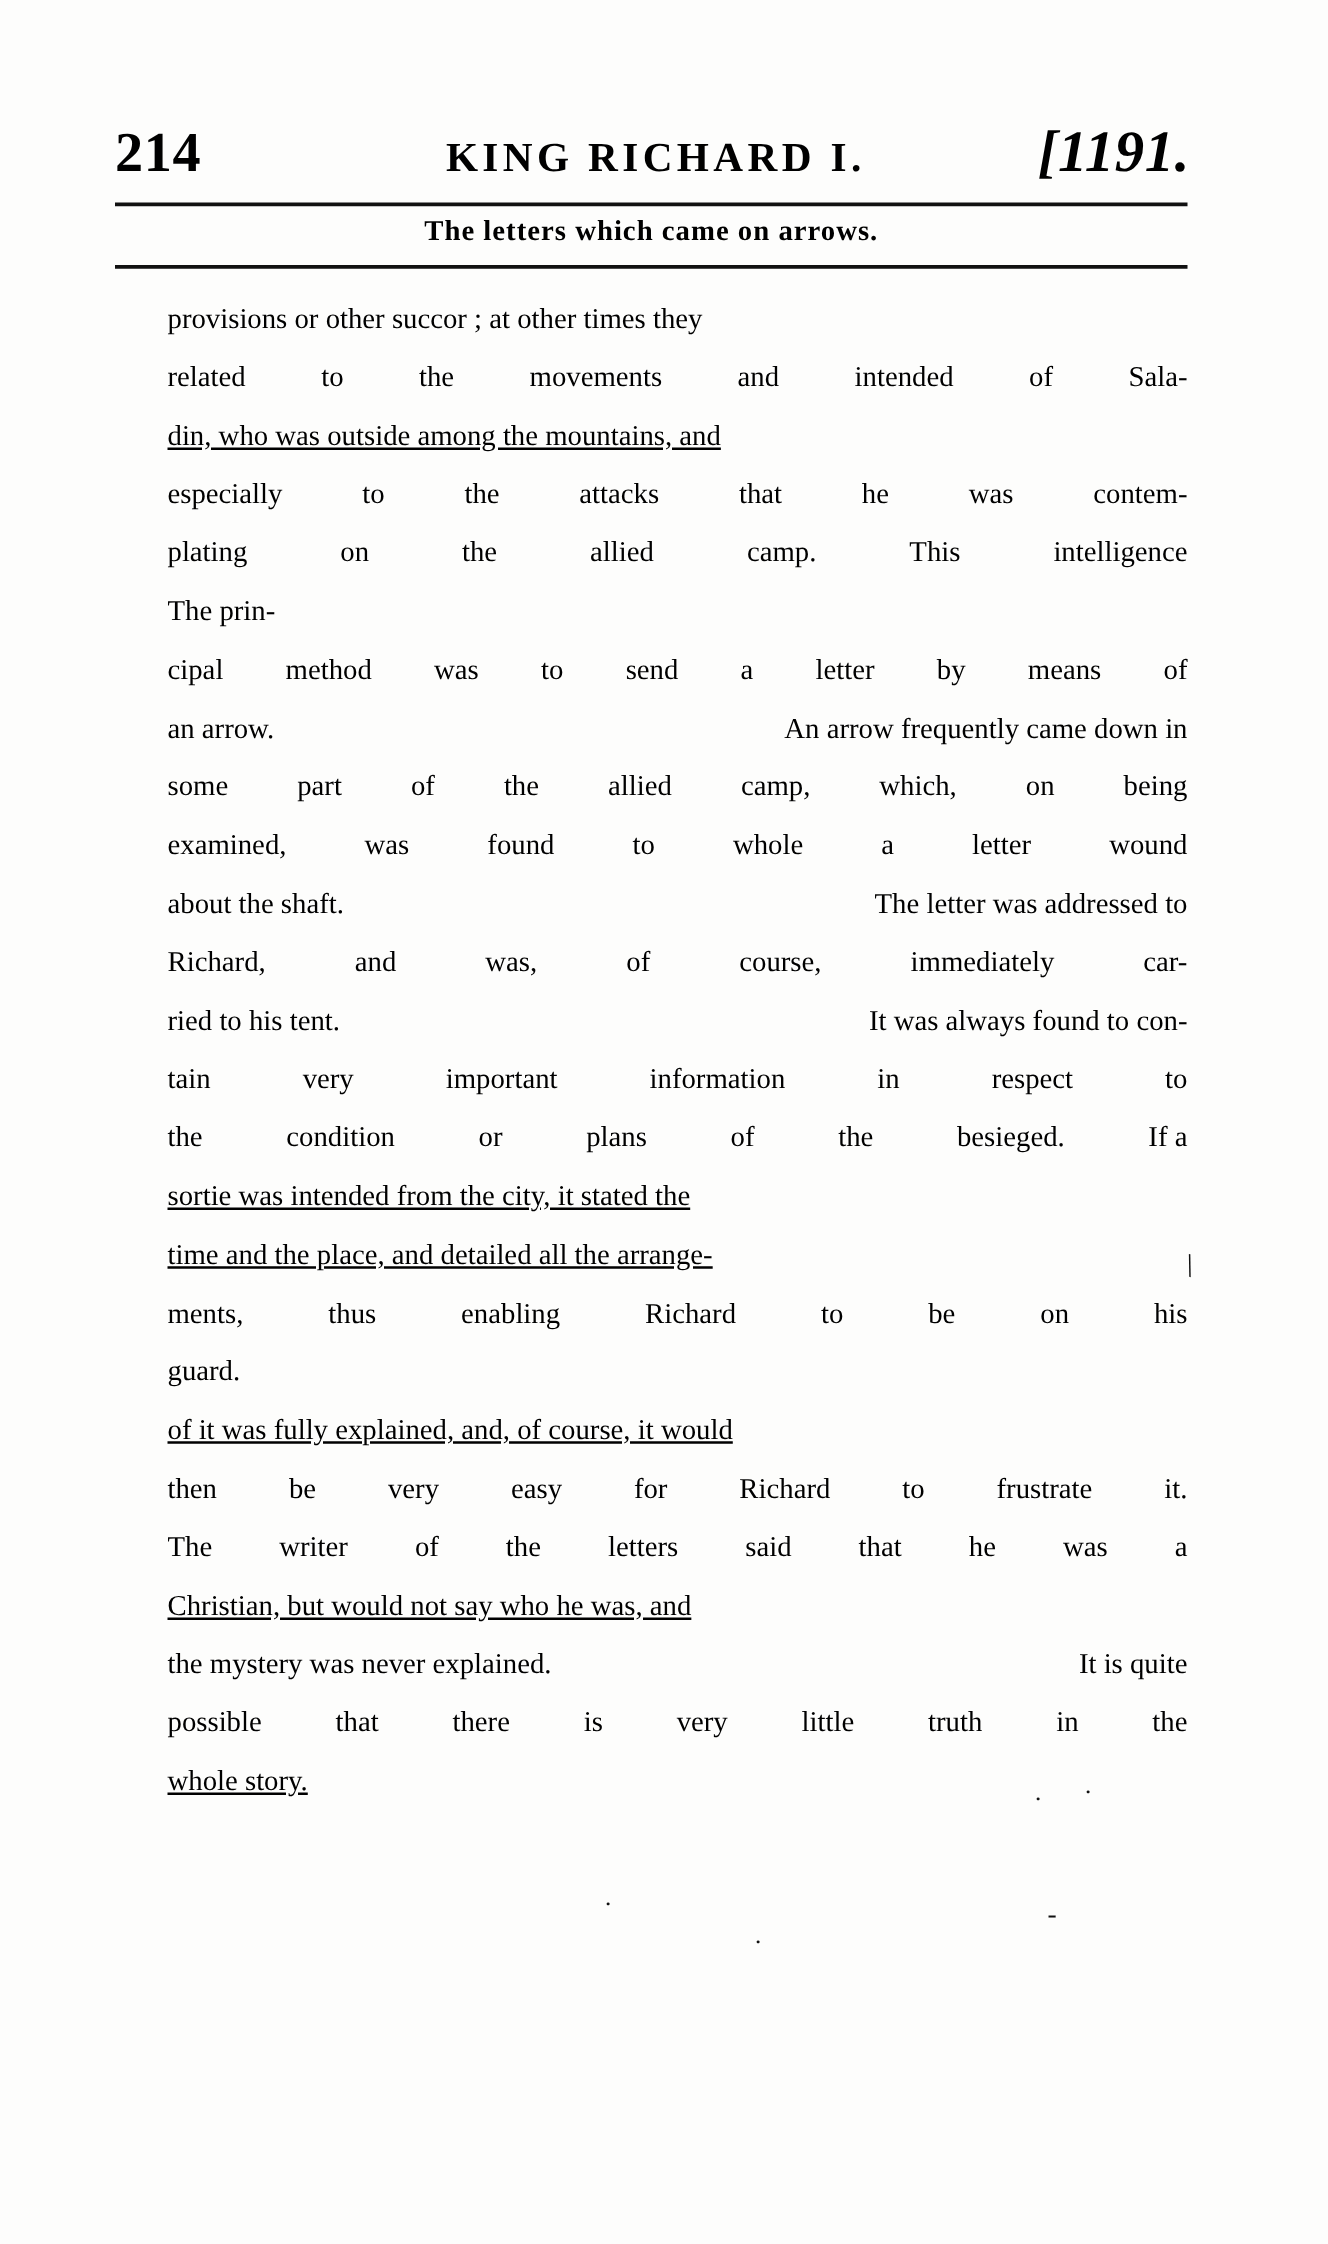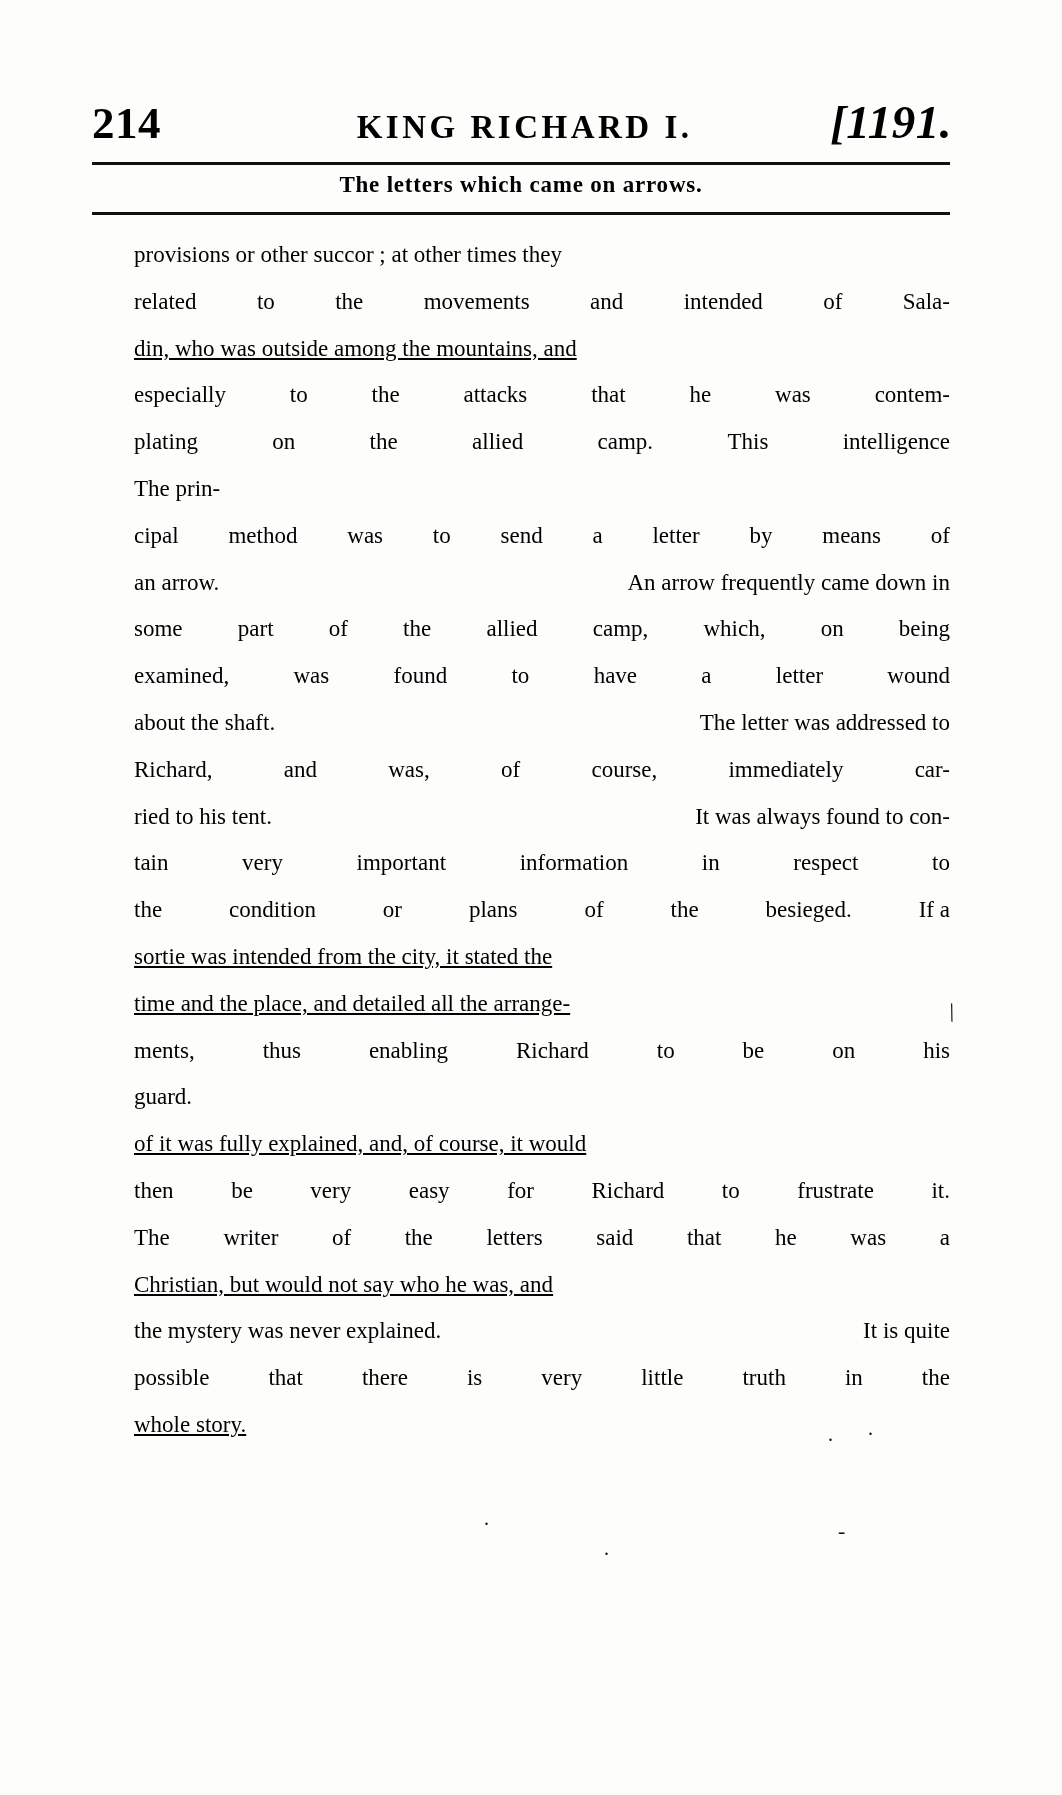--- a/index.html
+++ b/index.html
@@ -180,21 +180,21 @@
       <span>camp,</span>
       <span>which,</span>
       <span>on</span>
       <span>being</span>
     </div>
     <div class="line just">
       <span>examined,</span>
       <span>was</span>
       <span>found</span>
       <span>to</span>
-      <span>have</span>
+      <span>whole</span>
       <span>a</span>
       <span>letter</span>
       <span>wound</span>
     </div>
     <div class="line just">
       <span>about the shaft.</span>
       <span>The letter was addressed to</span>
     </div>
     <div class="line just">
       <span>Richard,</span>

